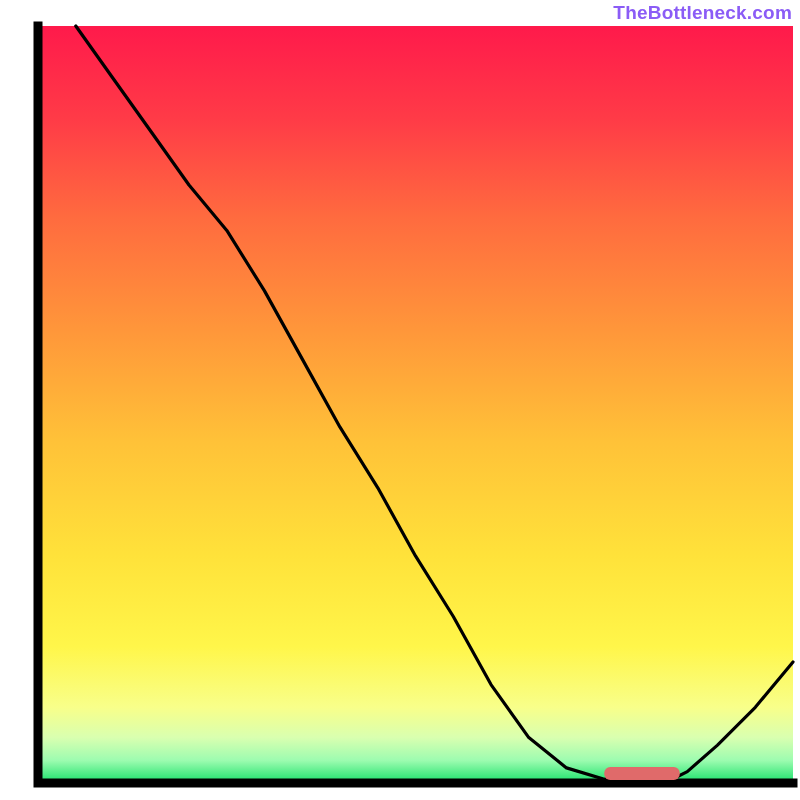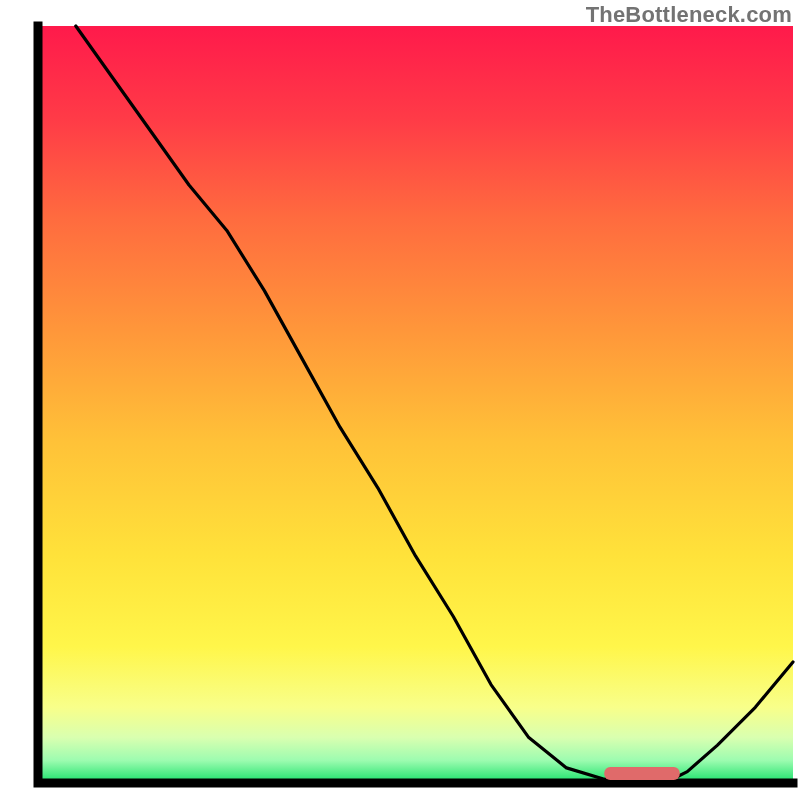--- a/index.html
+++ b/index.html
@@ -12,23 +12,23 @@
   }
   .stage {
     position: relative;
     width: 800px;
     height: 800px;
   }
   .attribution {
     position: absolute;
     top: 2px;
     right: 8px;
-    font-size: 22px;
+    font-size: 19px;
     font-weight: 600;
-    color: #737373;
+    color: #8b5cf6;
     letter-spacing: 0.2px;
   }
   svg.plot {
     position: absolute;
     left: 0;
     top: 0;
   }
 </style>
 </head>
 <body>

